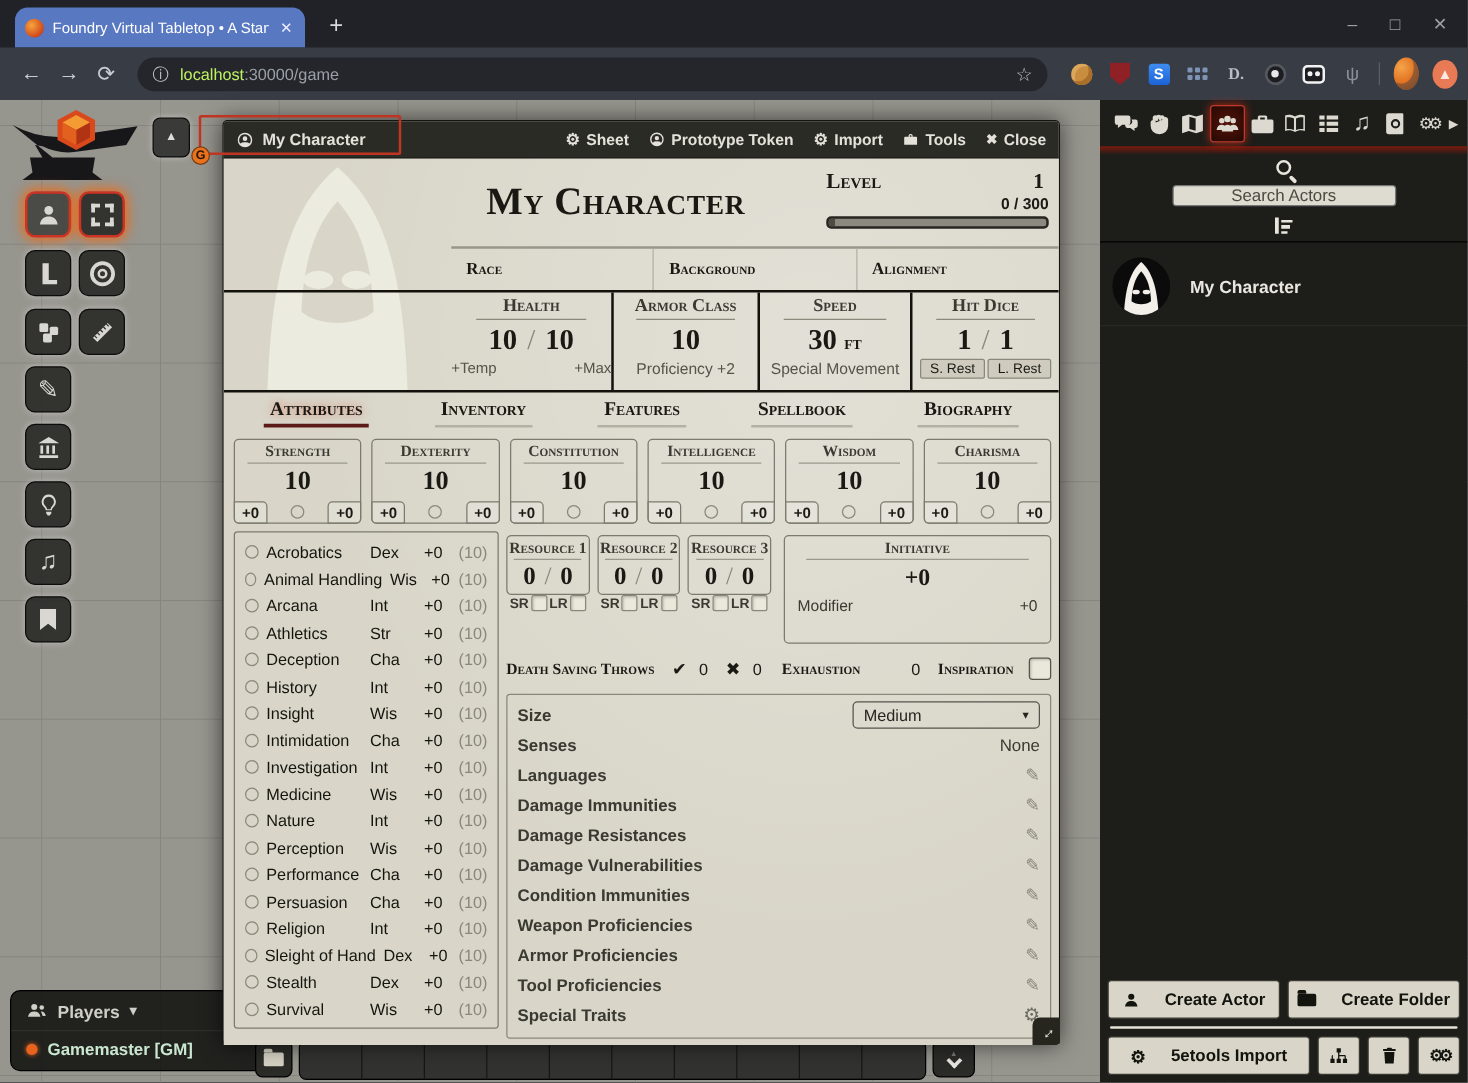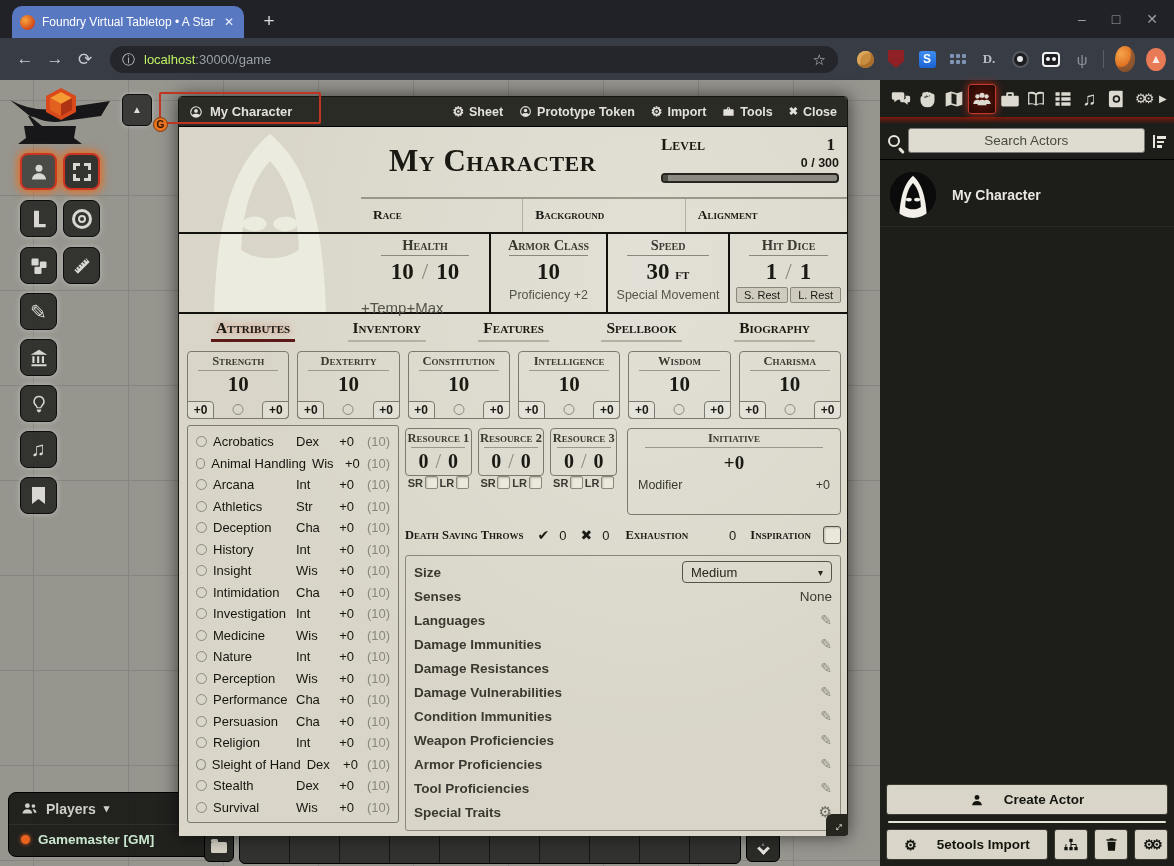--- a/index.html
+++ b/index.html
@@ -108,21 +108,21 @@
 
   
   #sidebar { position:absolute; left:880px; top:80px; width:294px; height:786px; background:#1d1d1a; color:#dcdad0; }
   #sbtabs { display:flex; align-items:center; height:37px; padding:0 4px 0 8px; gap:0; }
   .sbtab { flex:1; display:flex; align-items:center; justify-content:center; height:30px; }
   .sbtab svg { width:20px; height:20px; fill:#dcdad0; }
   .sbtab.active { border:1.5px solid #c0392b; border-radius:3px;
     background:radial-gradient(circle,#55130a 0%,#2a0a04 90%); box-shadow:0 0 8px rgba(200,40,20,.9); }
   .sbtab.caret { flex:0 0 14px; font-size:10px; color:#dcdad0; }
   #sbglow { height:7px; background:linear-gradient(to bottom, rgba(140,25,10,.85), rgba(140,25,10,0)); }
-  #searchrow { display:flex; align-items:center; gap:8px; padding:4px 8px 6px; border-bottom:1px solid #000; }
+  #searchrow { display:flex; align-items:center; gap:8px; padding:4px 8px 6px; border-bottom:1px solid #000;flex-direction:column; }
   .mag { position:relative; width:12px; height:12px; border:2.5px solid #e8e6dc; border-radius:50%; flex:0 0 auto; }
   .mag:after { content:""; position:absolute; left:10px; top:10px; width:7px; height:2.5px; background:#e8e6dc;
     transform:rotate(45deg); transform-origin:0 0; border-radius:2px; }
   #search-actors { flex:1; height:25px; background:#dedbd0; border:1px solid #777; border-radius:3px;
     text-align:center; font-size:13.5px; color:#3c3c34; outline:none; }
   #search-actors::placeholder { color:#4a4a40; opacity:1; }
   .sortic { display:flex; gap:2px; align-items:flex-end; height:14px; }
   .sortic .v { width:2.5px; height:13px; background:#e8e6dc; }
   .sortic .bars { display:flex; flex-direction:column; gap:2px; align-items:flex-start; }
   .sortic .bars i { height:2.5px; background:#e8e6dc; display:block; }
@@ -180,21 +180,21 @@
 
   #statsband { position:absolute; left:0; top:105px; width:668px; height:82px;
     border-top:2px solid #12110c; border-bottom:2px solid #12110c; display:flex; }
   #statsband .scell { position:relative; border-left:2px solid #12110c; }
   #statsband .scell:first-child { border-left:0; margin-left:182px; }
   .scell .st { text-align:center; font-size:14.5px; color:#3a3932; margin-top:3px; }
   .scell .st:after { content:""; display:block; width:68%; height:1px; background:#8a887b; margin:1px auto 0; }
   .scell .sv { text-align:center; font-size:23px; font-weight:bold; font-family:"Liberation Serif",serif;
     margin-top:3px; color:#191812; }
   .scell .sv .sl { color:#8a887b; padding:0 8px; font-weight:normal; }
-  .scell .sf { display:flex; justify-content:flex-start; font-size:15px; color:#55544a; margin-top:14px; }
+  .scell .sf { display:flex; justify-content:space-between; font-size:12px; color:#55544a; margin-top:2px; }
   .scell .sfc { text-align:center; font-size:12.5px; color:#55544a; margin-top:3px; }
   .unit { font-size:16px; }
   .restbtns { display:flex; justify-content:space-between; padding:0 6px; margin-top:2px; }
   .restbtn { background:#cfccbf; border:1px solid #8a887b; border-radius:2px; font-size:11px; color:#1a1913;
     padding:1px 7px; }
 
   #tabsnav { position:absolute; left:0; top:192px; width:668px; display:flex; justify-content:space-between;
     padding:0 32px; }
   .stab { font-size:15.5px; padding:0 5px 2px; border-bottom:2.5px solid #b3b1a3; color:#191812; }
   .stab.active { border-bottom:3px solid #5d1b17; text-shadow:0 0 7px rgba(230,60,30,.5); }
@@ -529,20 +529,24 @@
     </div>
 
     <div id="sb-bottom">
       <div id="createrow">
         <div class="sbbtn">
           <svg viewBox="0 0 24 24">
               <circle cx="12" cy="7.5" r="4.2"></circle>
               <path d="M3.5 21c.6-5 4.2-7.5 8.5-7.5s7.9 2.5 8.5 7.5z"></path>
             </svg>
           <span>Create Actor</span>
+        </div>
+        <div class="sbbtn">
+          <span class="folder-dk"></span>
+          <span>Create Folder</span>
         </div>
       </div>
       <div id="sbdivider"></div>
       <div id="dirtools">
         <div class="sbbtn wide">
           <span class="gear-txt">⚙</span>
           <span>5etools Import</span>
         </div>
         <div class="sbbtn sqr">
           <svg viewBox="0 0 24 24" style="width:16px;height:16px">

